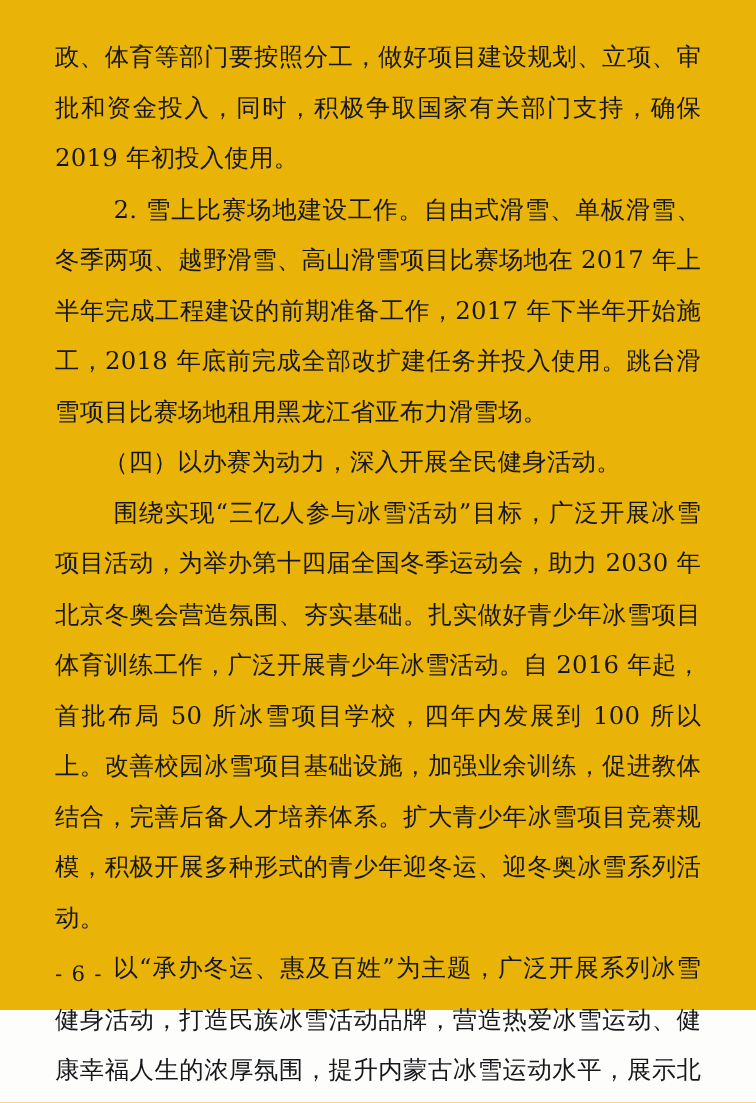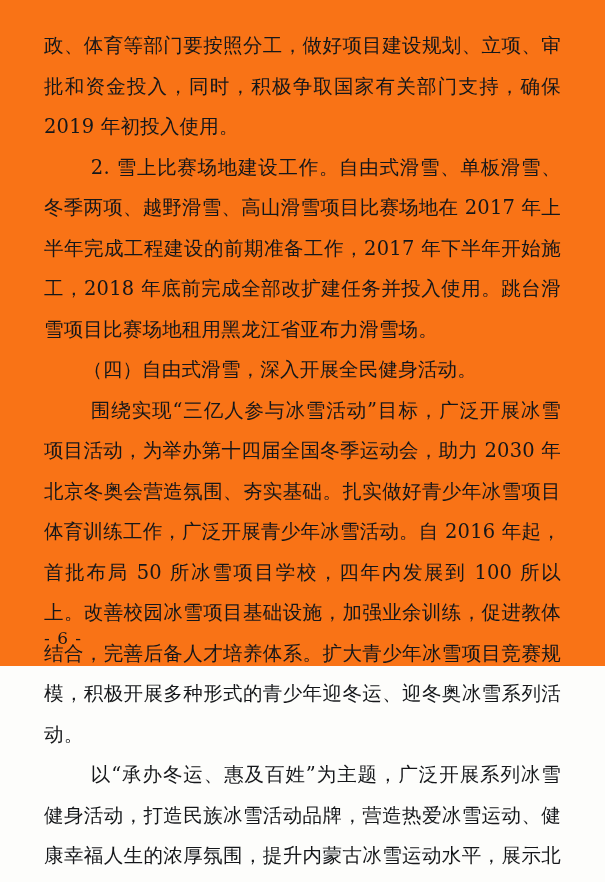--- a/index.html
+++ b/index.html
@@ -10,24 +10,24 @@
     width: 605px;
     height: 882px;
     background: #fdfdfb;
     font-family: "DejaVu Serif", "Liberation Serif", serif;
     color: #1a1a1a;
     overflow: hidden;
   }
   .page {
     position: relative;
     width: 605px;
-    height: 666px;
+    height: 808px;
     box-sizing: border-box;
     padding: 26px 44px 0 44px;
-    background: #f97316;
+    background: #eab308;
   }
   .body-text {
     font-size: 19.5px;
     line-height: 40.5px;
     text-align: justify;
     text-justify: inter-ideograph;
     letter-spacing: 0.2px;
     color: #15171a;
   }
   .para {
@@ -50,19 +50,19 @@
     font-family: "DejaVu Serif", "Liberation Serif", serif;
   }
 </style>
 </head>
 <body>
 
 <div class="page">
   <div class="body-text">
     <p class="para noindent">政、体育等部门要按照分工，做好项目建设规划、立项、审批和资金投入，同时，积极争取国家有关部门支持，确保 2019 年初投入使用。</p>
     <p class="para indent3">2. 雪上比赛场地建设工作。自由式滑雪、单板滑雪、冬季两项、越野滑雪、高山滑雪项目比赛场地在 2017 年上半年完成工程建设的前期准备工作，2017 年下半年开始施工，2018 年底前完成全部改扩建任务并投入使用。跳台滑雪项目比赛场地租用黑龙江省亚布力滑雪场。</p>
-    <p class="para">（四）自由式滑雪，深入开展全民健身活动。</p>
+    <p class="para">（四）以办赛为动力，深入开展全民健身活动。</p>
     <p class="para indent3">围绕实现“三亿人参与冰雪活动”目标，广泛开展冰雪项目活动，为举办第十四届全国冬季运动会，助力 2030 年北京冬奥会营造氛围、夯实基础。扎实做好青少年冰雪项目体育训练工作，广泛开展青少年冰雪活动。自 2016 年起，首批布局 50 所冰雪项目学校，四年内发展到 100 所以上。改善校园冰雪项目基础设施，加强业余训练，促进教体结合，完善后备人才培养体系。扩大青少年冰雪项目竞赛规模，积极开展多种形式的青少年迎冬运、迎冬奥冰雪系列活动。</p>
     <p class="para indent3">以“承办冬运、惠及百姓”为主题，广泛开展系列冰雪健身活动，打造民族冰雪活动品牌，营造热爱冰雪运动、健康幸福人生的浓厚氛围，提升内蒙古冰雪运动水平，展示北疆冰雪亮丽风景线。</p>
 
   </div>
   <div class="footer">- 6 -</div>
 </div>
 
 </body></html>

